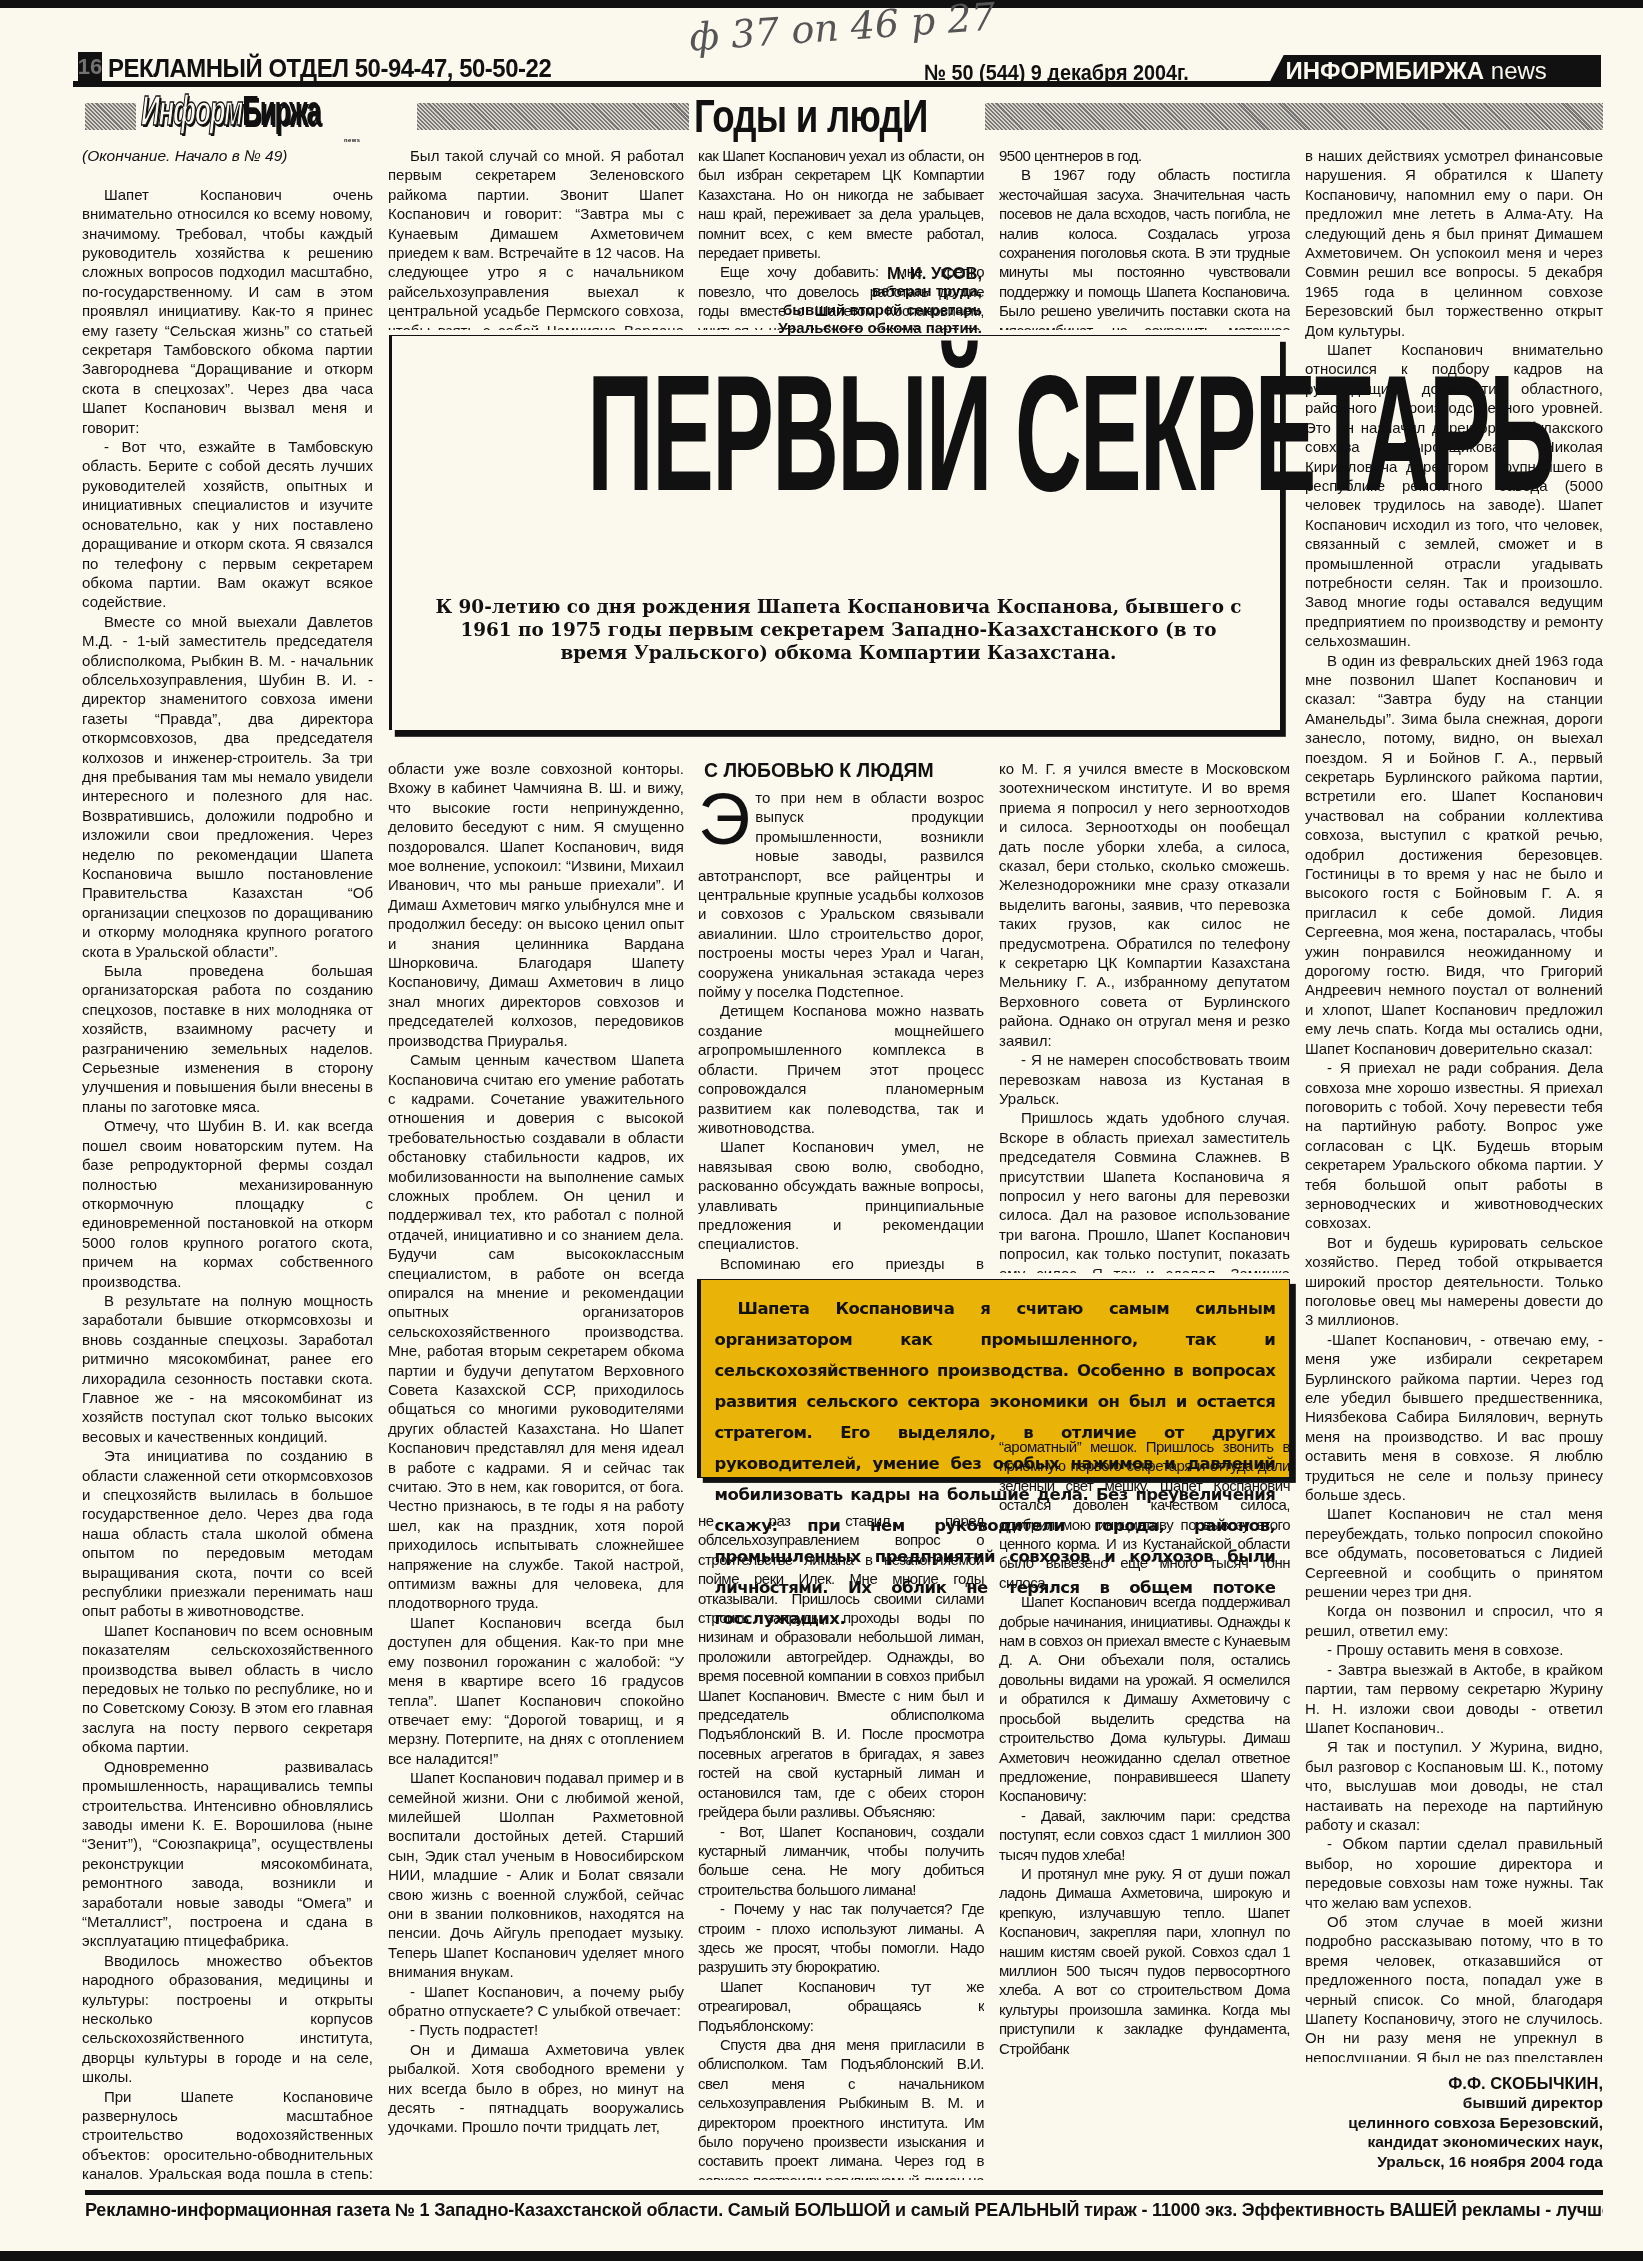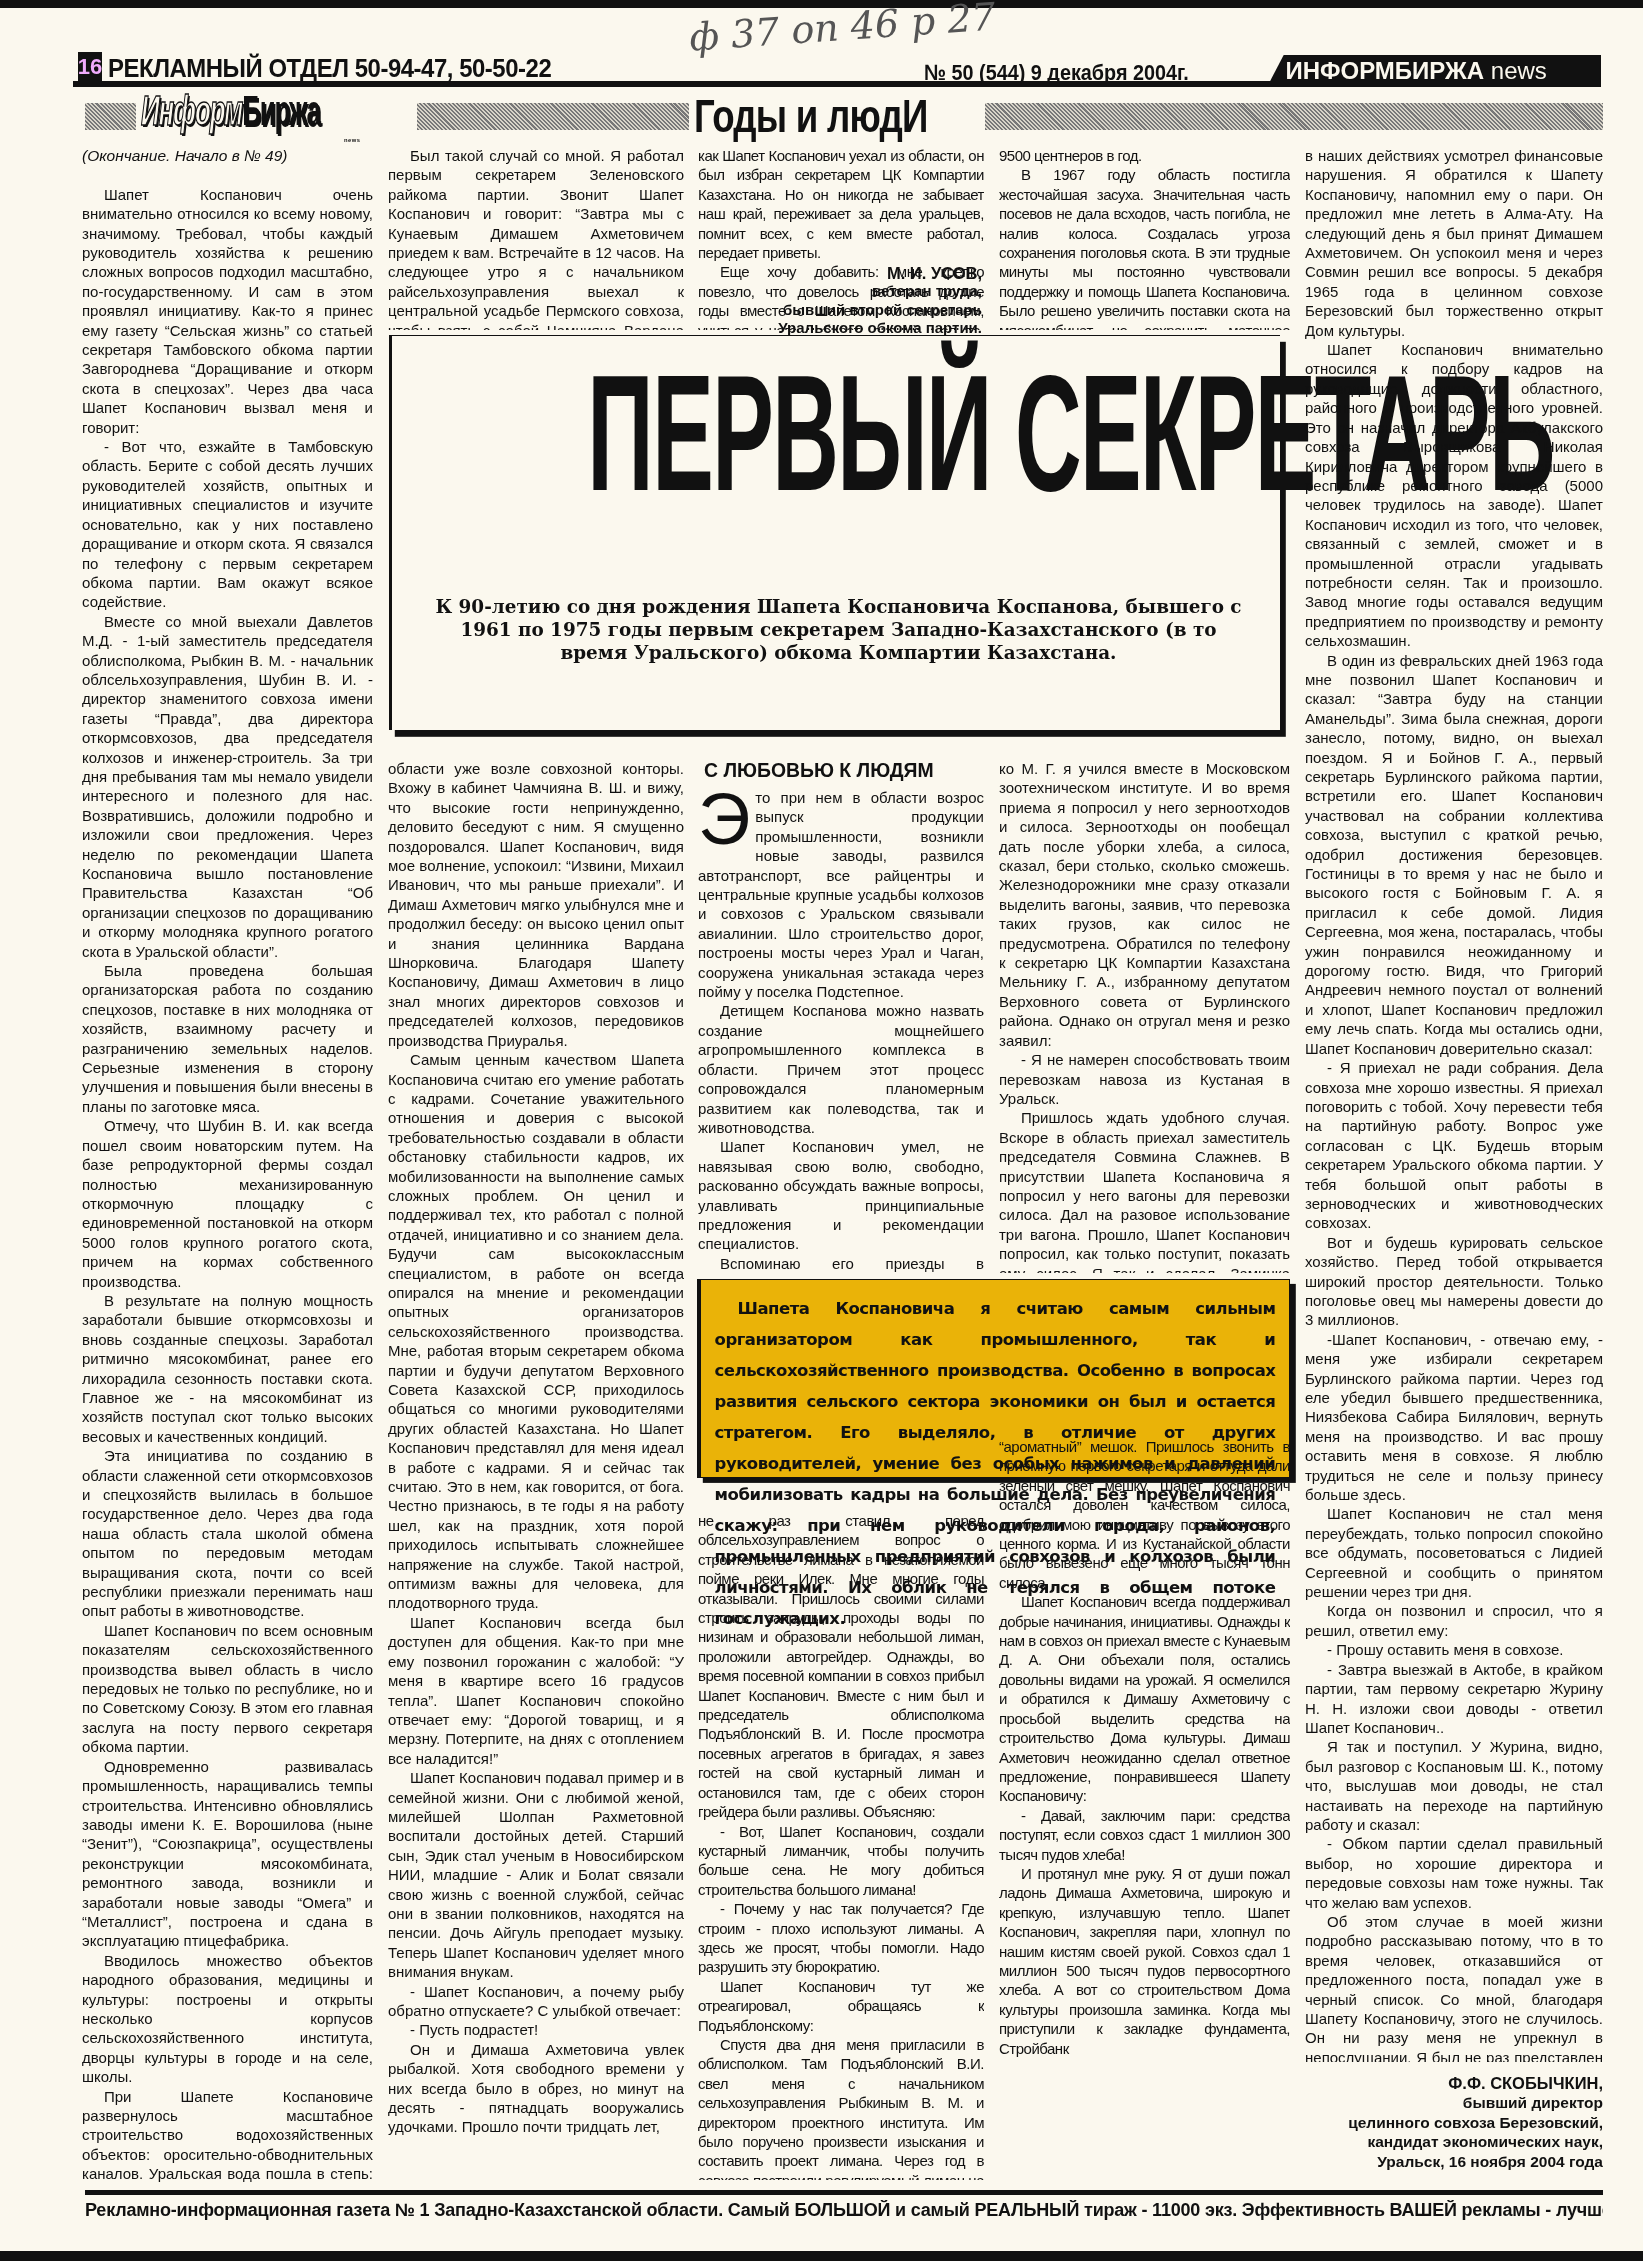--- a/index.html
+++ b/index.html
@@ -4,21 +4,21 @@
 <style>
   html, body { margin:0; padding:0; }
   body {
     width:1644px; height:2261px; position:relative; overflow:hidden;
     background:#fbf8ee;
     font-family:"Liberation Sans", sans-serif; color:#111;
   }
   .abs { position:absolute; }
   
   .pagenum {
-    left:78px; top:52px; width:24px; height:29px; background:#111; color:#f0abfc;
+    left:78px; top:52px; width:24px; height:29px; background:#111; color:#737373;
     font-family:"Liberation Sans", sans-serif; font-weight:bold; font-size:22px;
     display:flex; align-items:center; justify-content:center;
   }
   .hdr-ad {
     left:108px; top:53px; font-weight:bold; font-size:26px; letter-spacing:-0.5px;
     font-family:"Liberation Sans", sans-serif; transform:scaleX(0.92); transform-origin:left;
   }
   .hdr-rule { left:73px; top:81px; width:1489px; height:5.8px; background:#111; }
   .hdr-issue { left:924px; top:60px; font-weight:bold; font-size:22px; transform:scaleX(0.9); transform-origin:left; }
   .hdr-brand {

